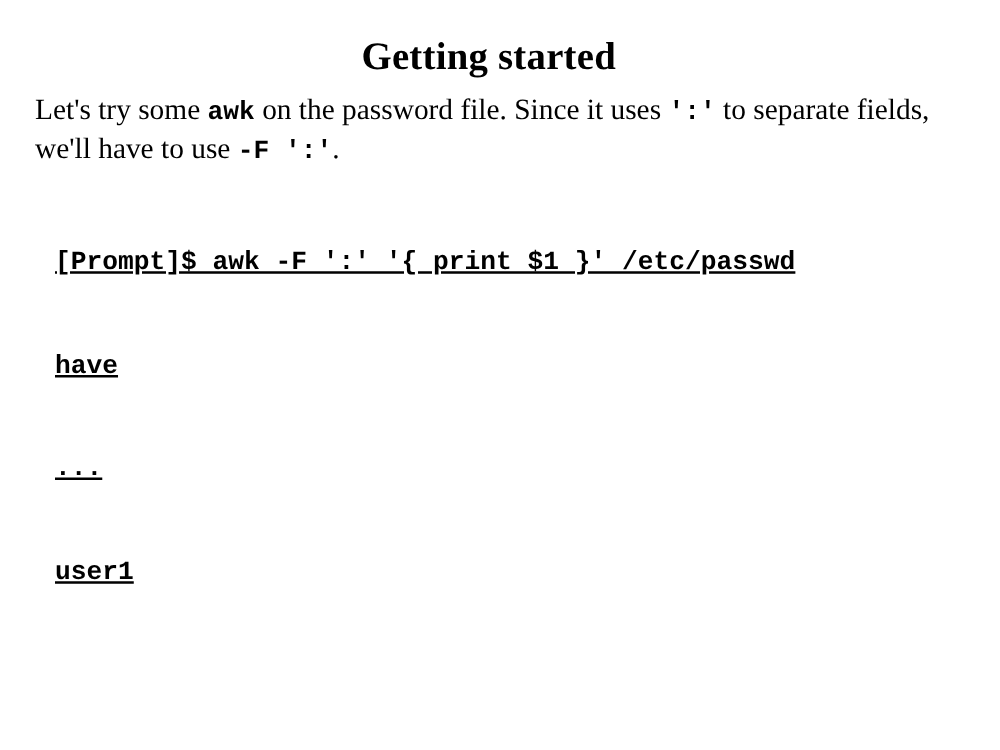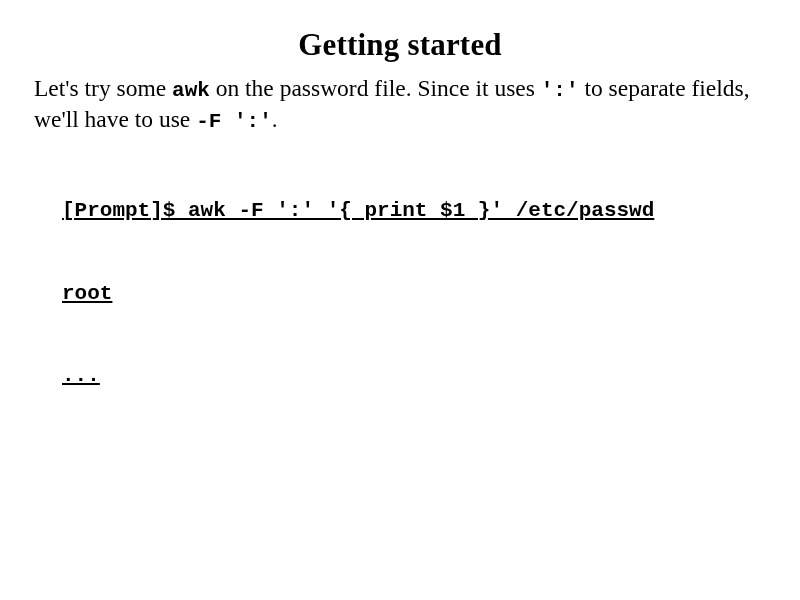--- a/index.html
+++ b/index.html
@@ -11,37 +11,37 @@
     width: 800px;
     height: 600px;
     overflow: hidden;
     font-family: "Liberation Serif", serif;
     color: #000000;
   }
   .slide {
     width: 800px;
     height: 600px;
     box-sizing: border-box;
-    padding: 26px 34px 0 34px;
+    padding: 26px 34px 0 16px;
     position: relative;
   }
   .slide-title {
     text-align: center;
     font-family: "Liberation Serif", serif;
     font-weight: bold;
     font-size: 31px;
     line-height: 38px;
     margin: 0 0 10px 0;
     letter-spacing: 0.2px;
   }
   .para {
     font-family: "Liberation Serif", serif;
     font-size: 23.5px;
     line-height: 28px;
-    margin: 0 0 4px 0;
+    margin: 0 0 4px 12px;
     text-align: left;
   }
   .para .mono-b {
     font-family: "Liberation Mono", monospace;
     font-weight: bold;
     font-size: 21px;
   }
   .code-block {
     font-family: "Liberation Mono", monospace;
     font-weight: bold;
@@ -61,17 +61,18 @@
 <body>
 
 <div class="slide">
 
   <h1 class="slide-title">Getting started</h1>
 
   <p class="para"><span>Let's try some </span><span class="mono-b">awk</span><span> on the password file. Since it uses </span><span class="mono-b">':'</span><span> to separate fields, we'll have to use </span><span class="mono-b">-F ':'</span><span>.</span></p>
 
   <div class="code-block gap-top">
     <div class="code-line">[Prompt]$ awk -F ':' '{ print $1 }' /etc/passwd</div>
-    <div class="code-line">root</div>
+    <div class="code-line">have</div>
     <div class="code-line">...</div>
+    <div class="code-line">user1</div>
   </div>
 
 </div>
 
 </body></html>

